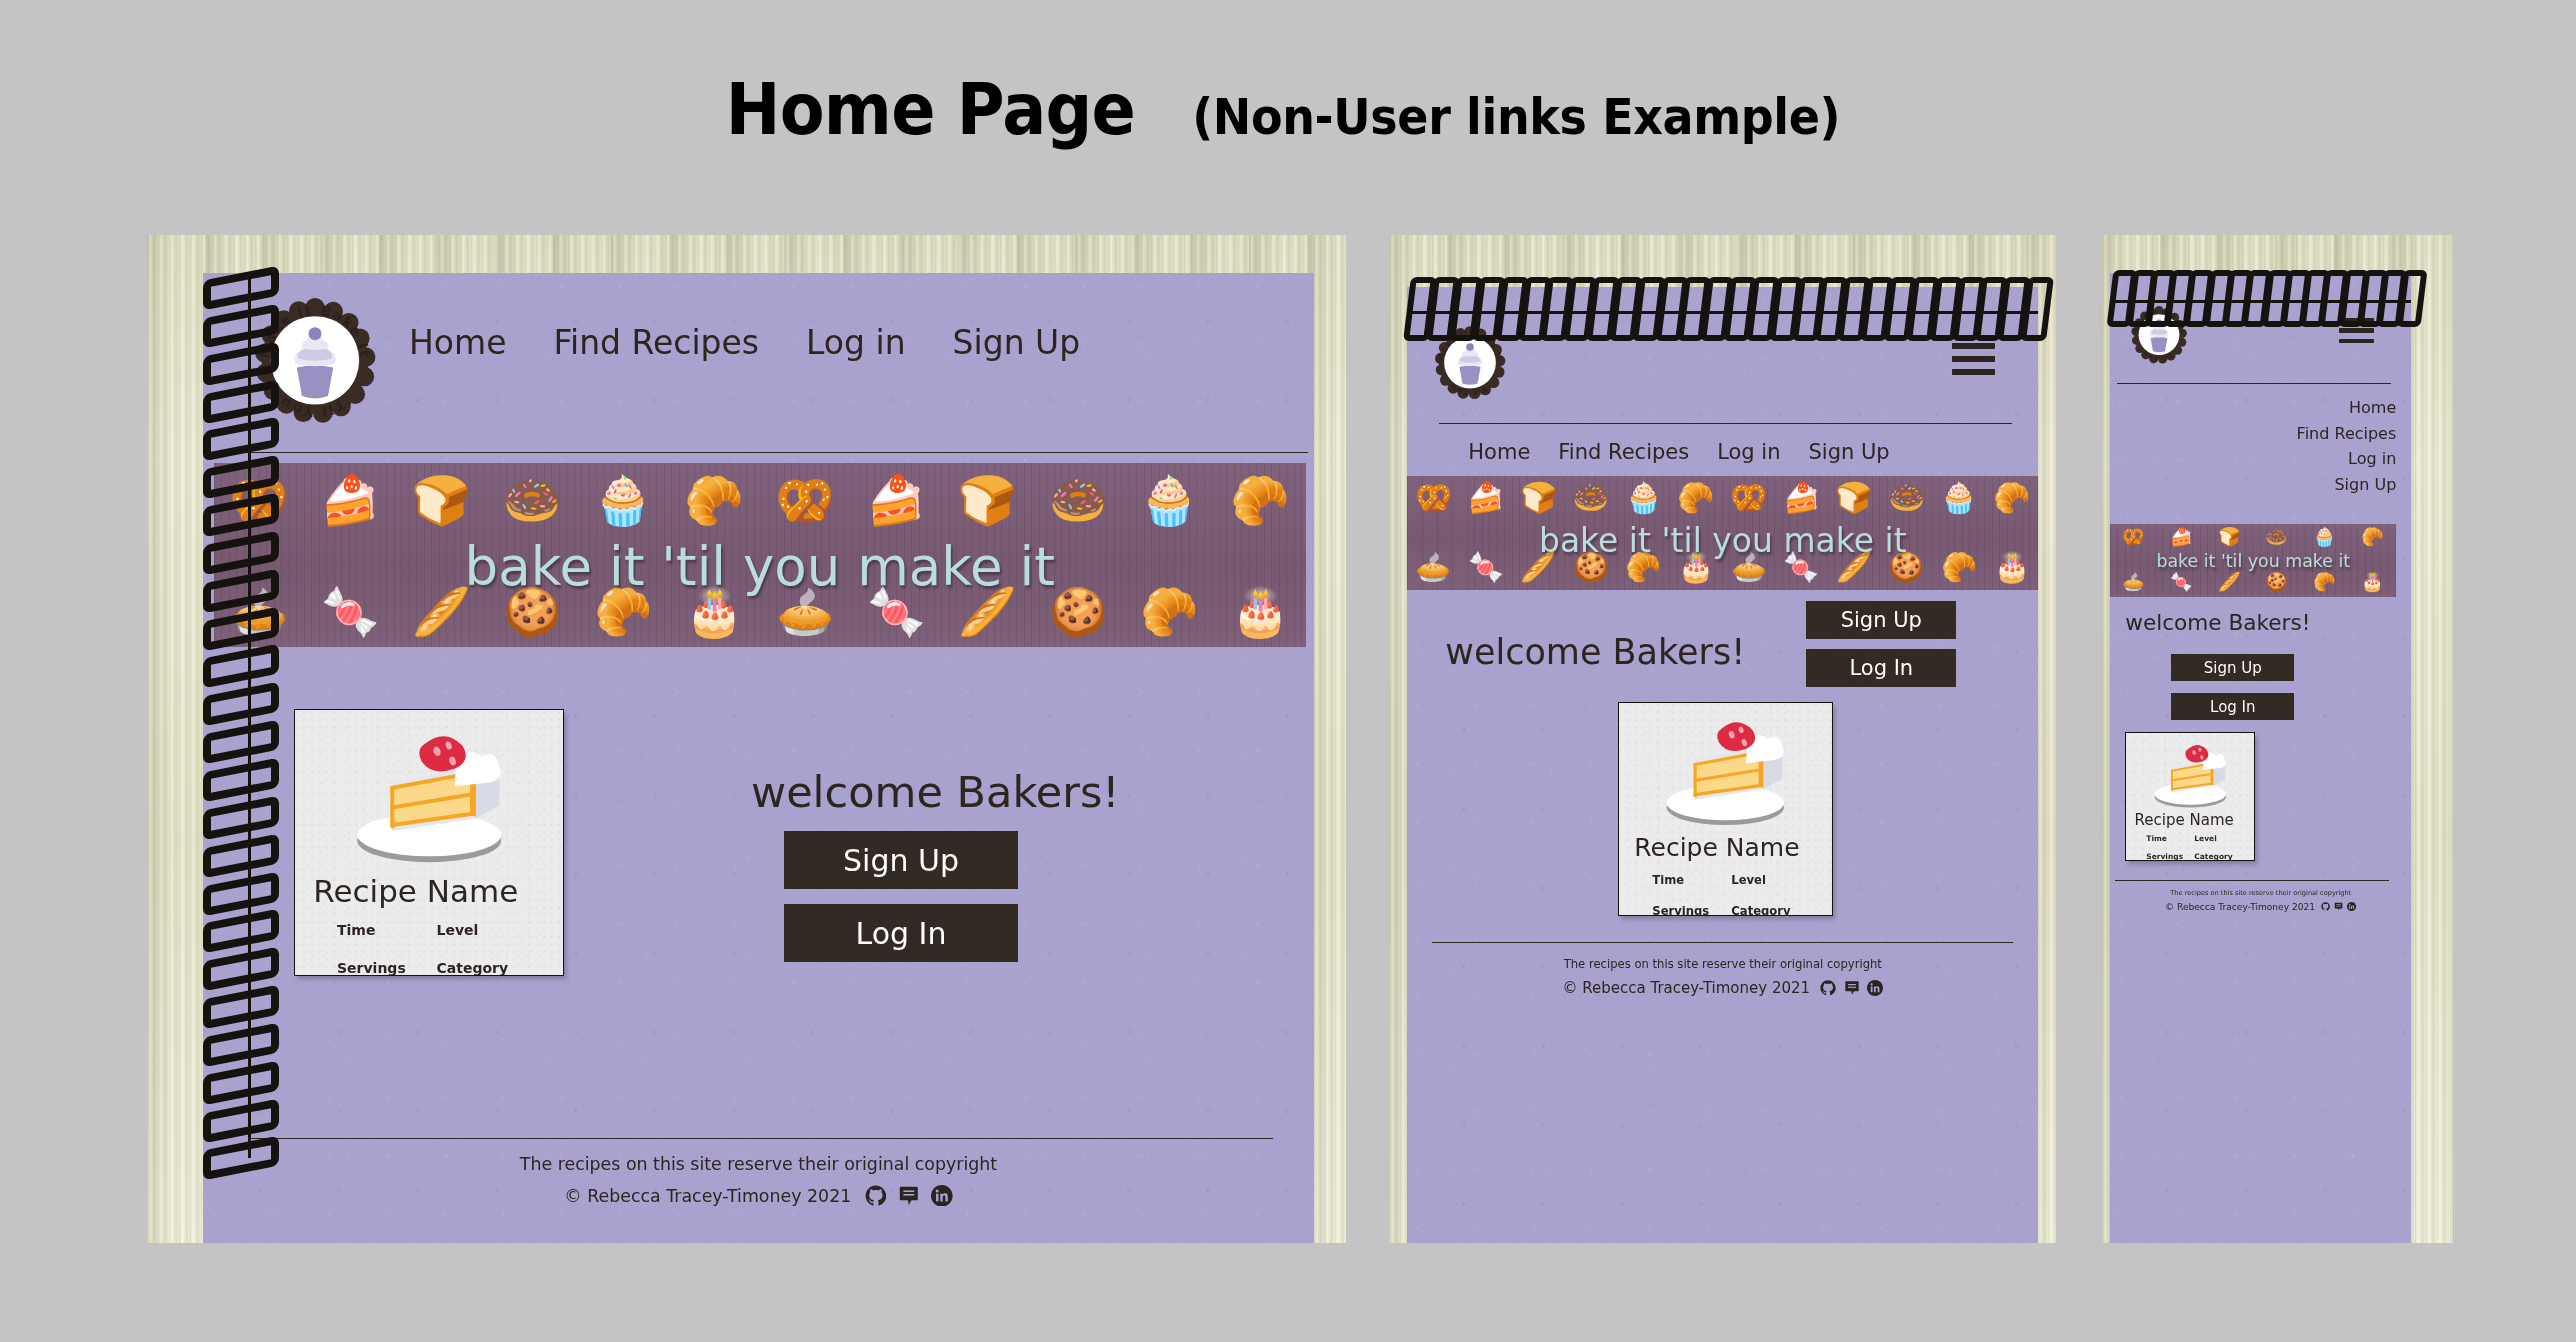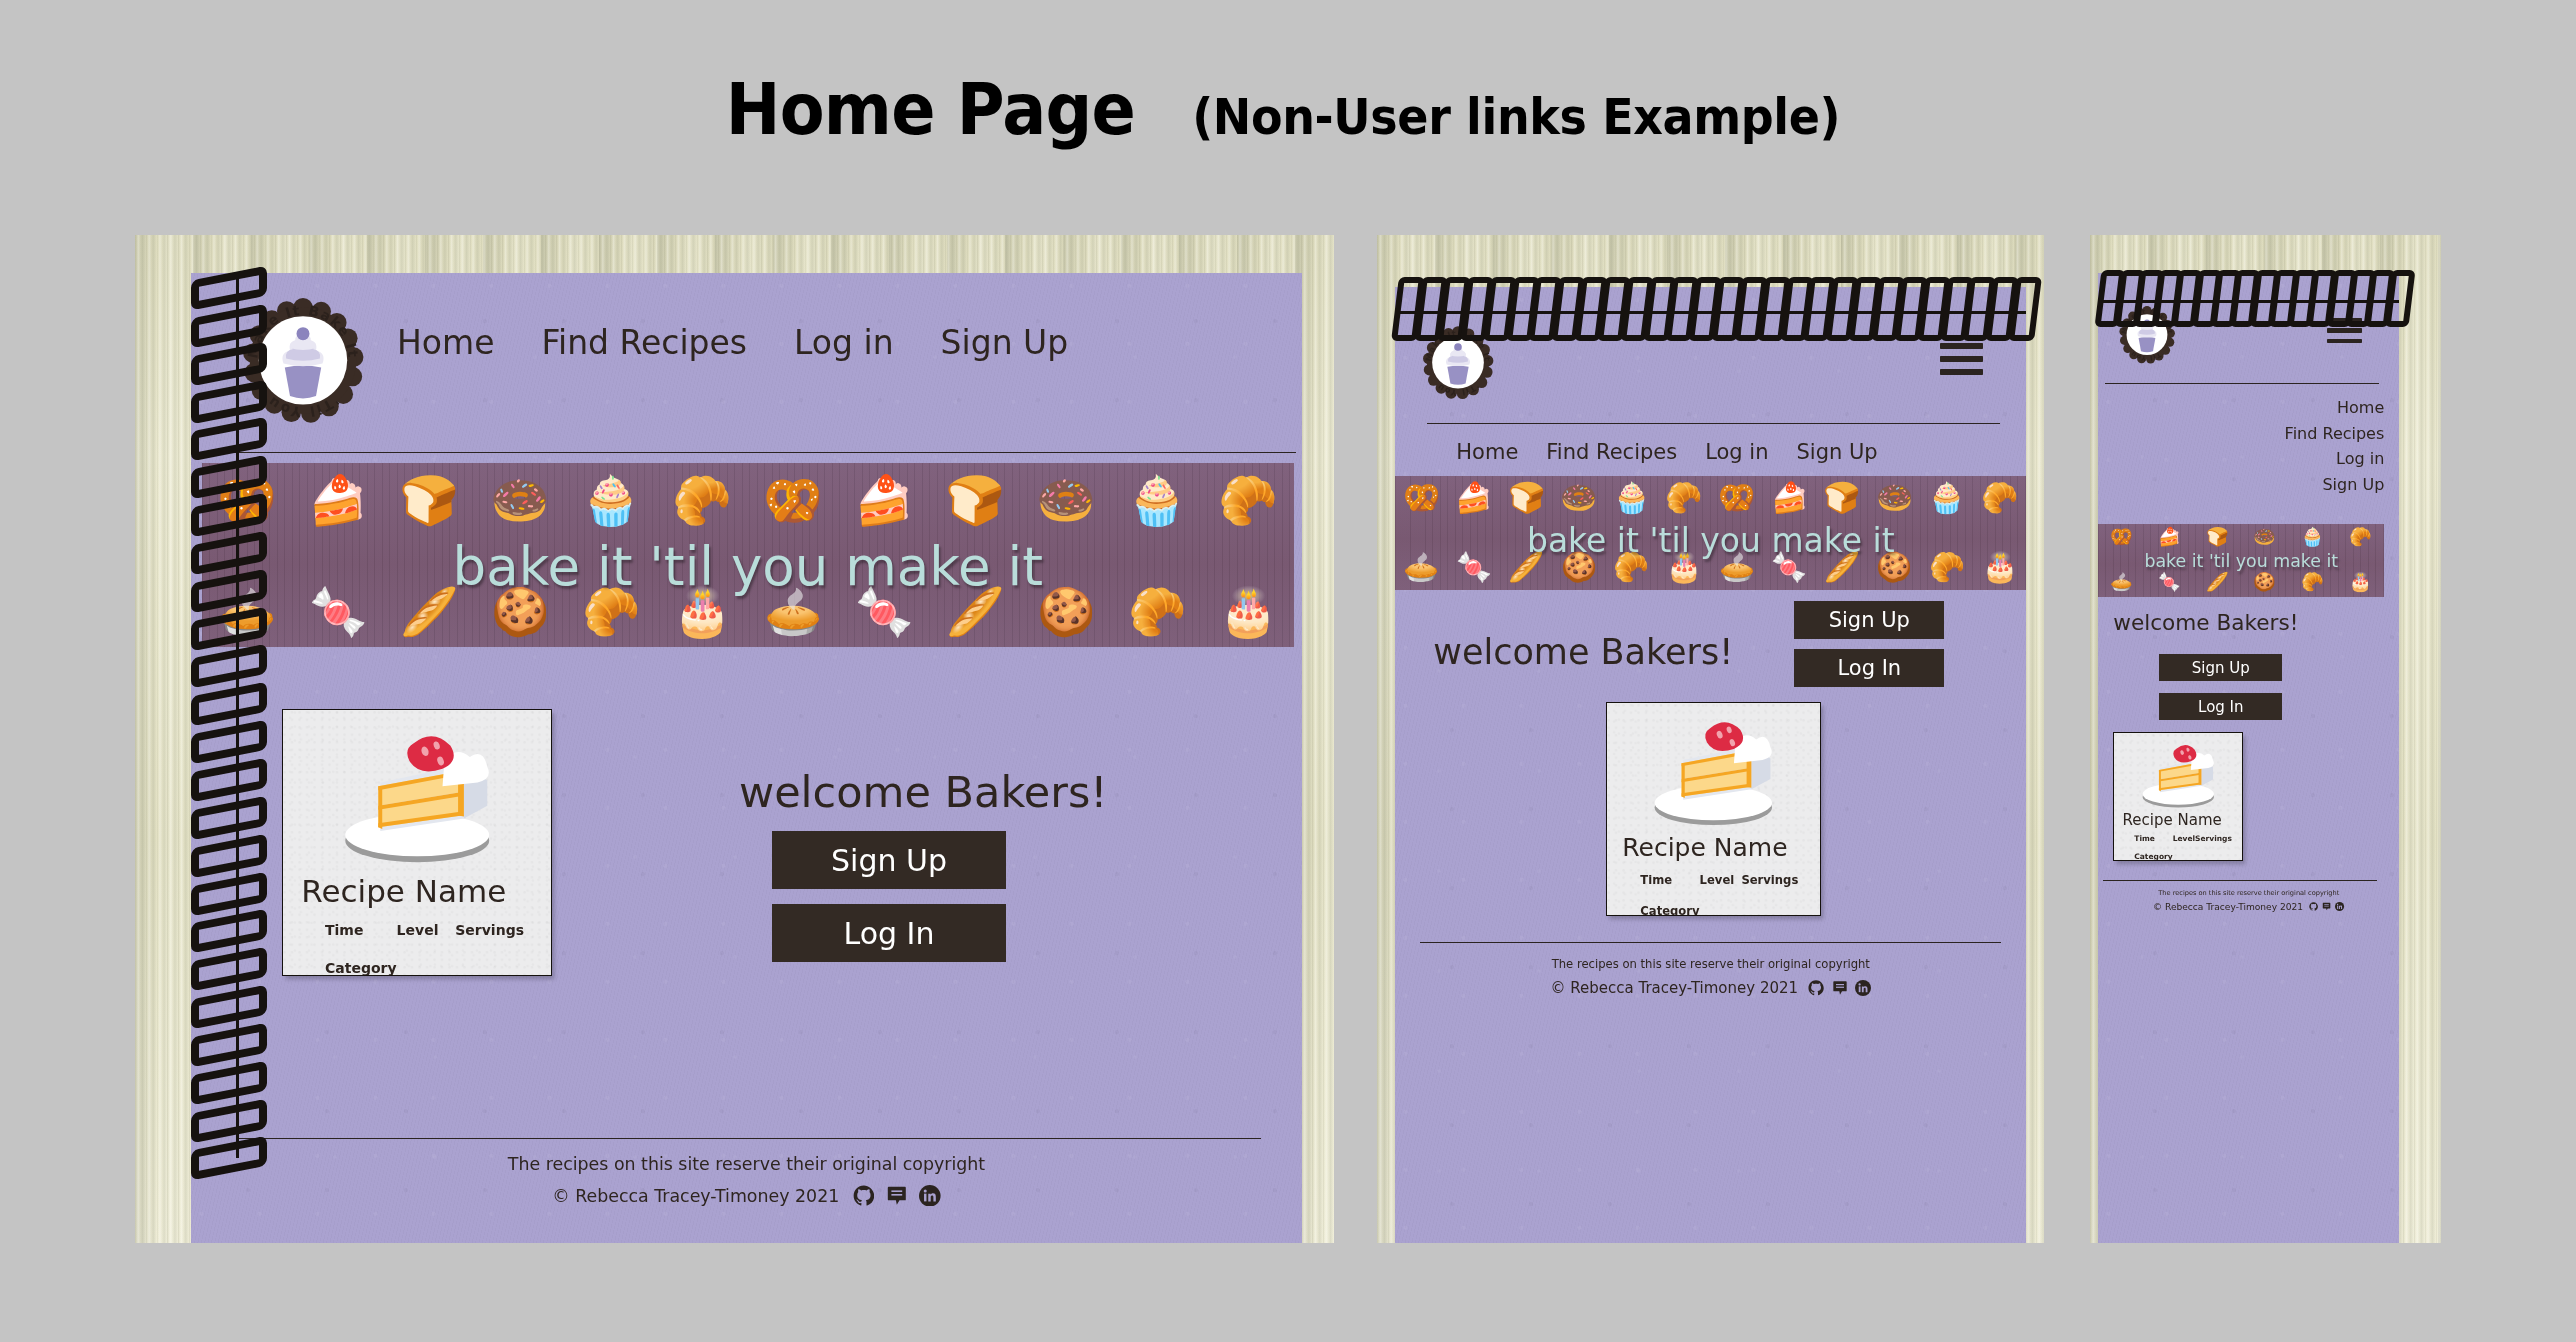--- a/index.html
+++ b/index.html
@@ -46,21 +46,21 @@
         rgba(140,140,110,0.22) 0px, rgba(140,140,110,0.0) 1.7px,
         rgba(255,255,250,0.30) 3.3px, rgba(160,160,130,0.10) 5.8px,
         rgba(120,125,100,0.16) 7.5px, rgba(235,235,210,0.0) 10.8px),
       repeating-linear-gradient(90deg,
         rgba(110,115,95,0.18) 0px, rgba(110,115,95,0.0) 21.6px,
         rgba(250,250,235,0.25) 33px, rgba(110,115,95,0.0) 58px),
       linear-gradient(180deg, #dedcbe 0%, #eae8cf 22%, #e3e1c4 60%, #eeecd6 100%);
   }
 
   
-  .mockup { position: absolute; overflow: hidden; }
+  .mockup { position: absolute; overflow: hidden; margin-left: 12px; }
 
   .page {
     position: absolute;
     background-color: #a9a1cf;
     background-image:
       radial-gradient(circle at 18% 22%, rgba(255,255,255,0.055) 0 1.7px, rgba(0,0,0,0) 2.5px),
       radial-gradient(circle at 72% 61%, rgba(0,0,0,0.035) 0 1.7px, rgba(0,0,0,0) 2.5px),
       radial-gradient(circle at 44% 84%, rgba(255,255,255,0.05) 0 1.2px, rgba(0,0,0,0) 2.5px),
       repeating-linear-gradient(103deg, rgba(0,0,0,0.018) 0 0.8px, rgba(255,255,255,0.016) 0.8px 3.3px);
     background-size: 58px 58px, 79px 79px, 100px 100px, auto;
@@ -190,21 +190,21 @@
   .card-img { position: absolute; left: 0; width: 100%; display: flex; justify-content: center; align-items: center; }
   .card-img svg { display: block; height: 100%; width: auto; }
   .card-title {
     position: absolute; left: 0; width: 100%;
     color: #2e2520;
     font-family: "DejaVu Sans", sans-serif;
     white-space: nowrap;
   }
   .card-meta {
     position: absolute;
-    display: grid; grid-template-columns: 1fr 1fr 1fr;
+    display: grid; grid-template-columns: 1fr 1fr;
     color: #2e2520;
     font-family: "DejaVu Sans", sans-serif;
     font-weight: bold;
   }
 
   
   .burger { position: absolute; display: flex; flex-direction: column; justify-content: space-between; z-index: 5; cursor: pointer; }
   .burger span { display: block; width: 100%; background: #2b2420; border-radius: 0.8px; }
 
   

